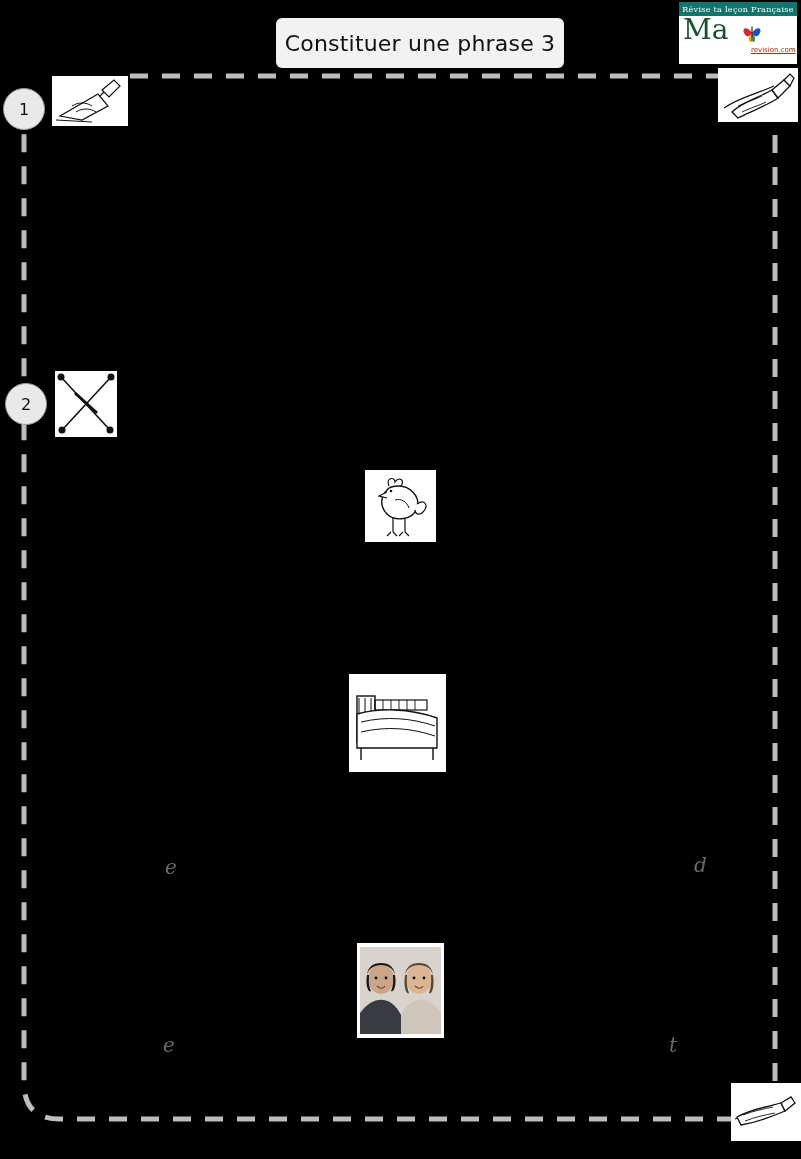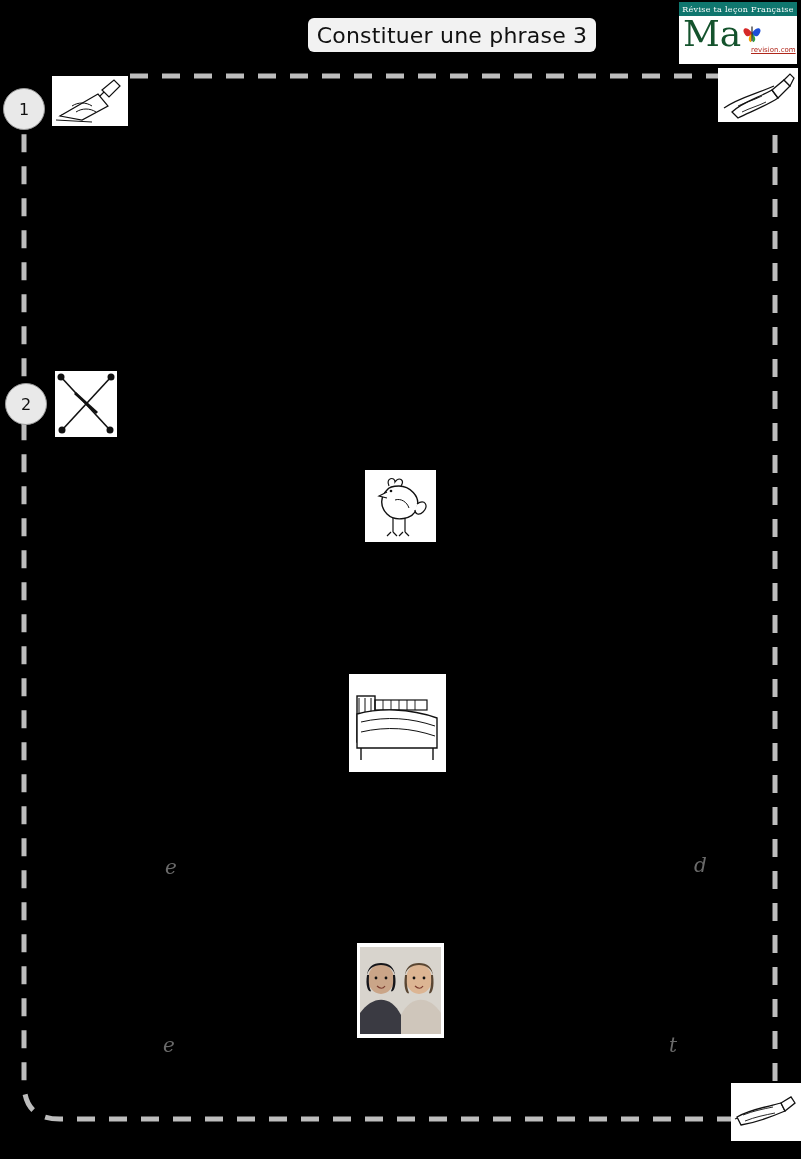--- a/index.html
+++ b/index.html
@@ -14,31 +14,30 @@
     font-family: "Liberation Sans", sans-serif;
     overflow: hidden;
   }
 
   
   #title-banner {
     position: absolute;
     left: 276px;
     top: 18px;
     width: 288px;
-    height: 34px;
+    height: 50px;
     background: #f2f2f2;
     border-radius: 6px;
     display: flex;
     align-items: center;
     justify-content: center;
     color: #111;
     font-size: 22px;
     font-family: "DejaVu Sans", sans-serif;
     letter-spacing: 0.2px;
-    margin-left: 32px;
   }
 
   
   #logo {
     position: absolute;
     left: 679px;
     top: 2px;
     width: 118px;
     height: 62px;
     background: #ffffff;
@@ -54,21 +53,21 @@
     font-family: "DejaVu Serif", serif;
     display: flex;
     align-items: center;
     justify-content: center;
     white-space: nowrap;
     letter-spacing: 0.3px;
   }
   #logo .logo-ma {
     position: absolute;
     left: 4px; top: 14px;
-    font-size: 36px;
+    font-size: 28px;
     font-family: "DejaVu Serif", serif;
     color: #14532d;
     line-height: 1;
   }
   #logo .logo-butterfly {
     position: absolute;
     left: 62px; top: 20px;
     width: 22px; height: 22px;
   }
   #logo .logo-url {

